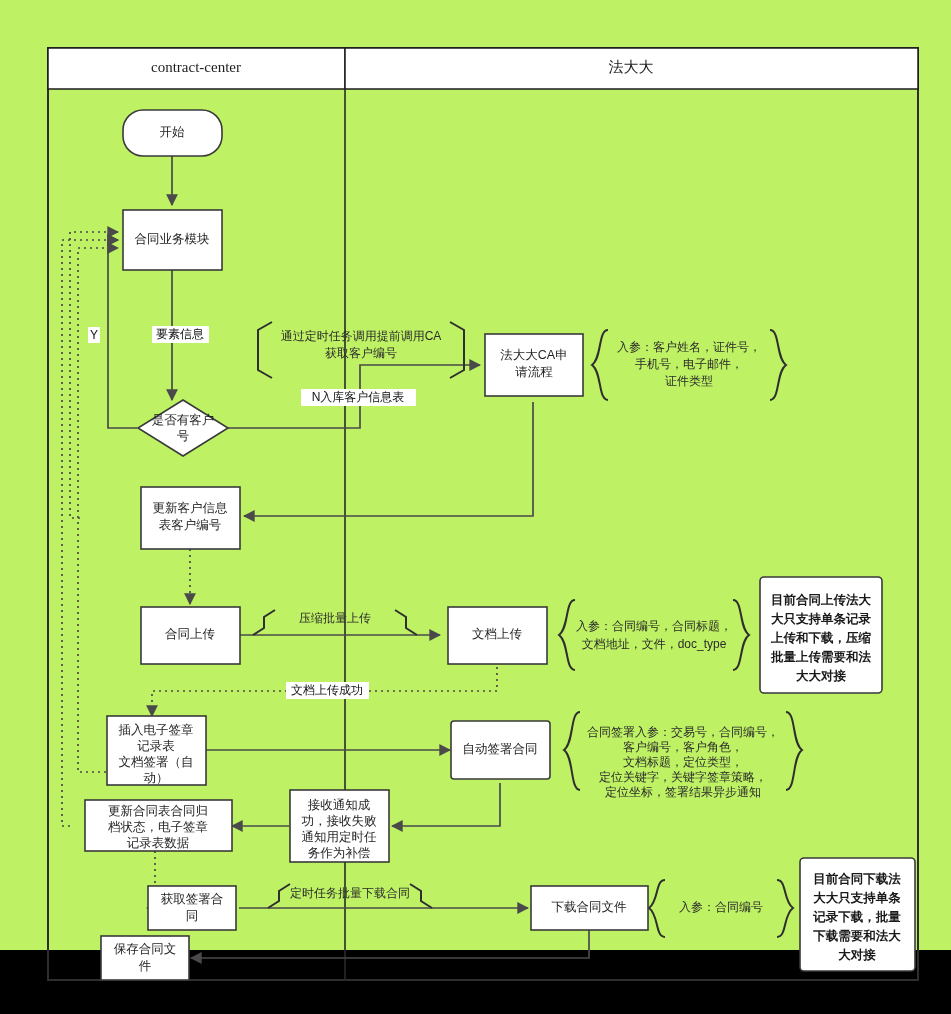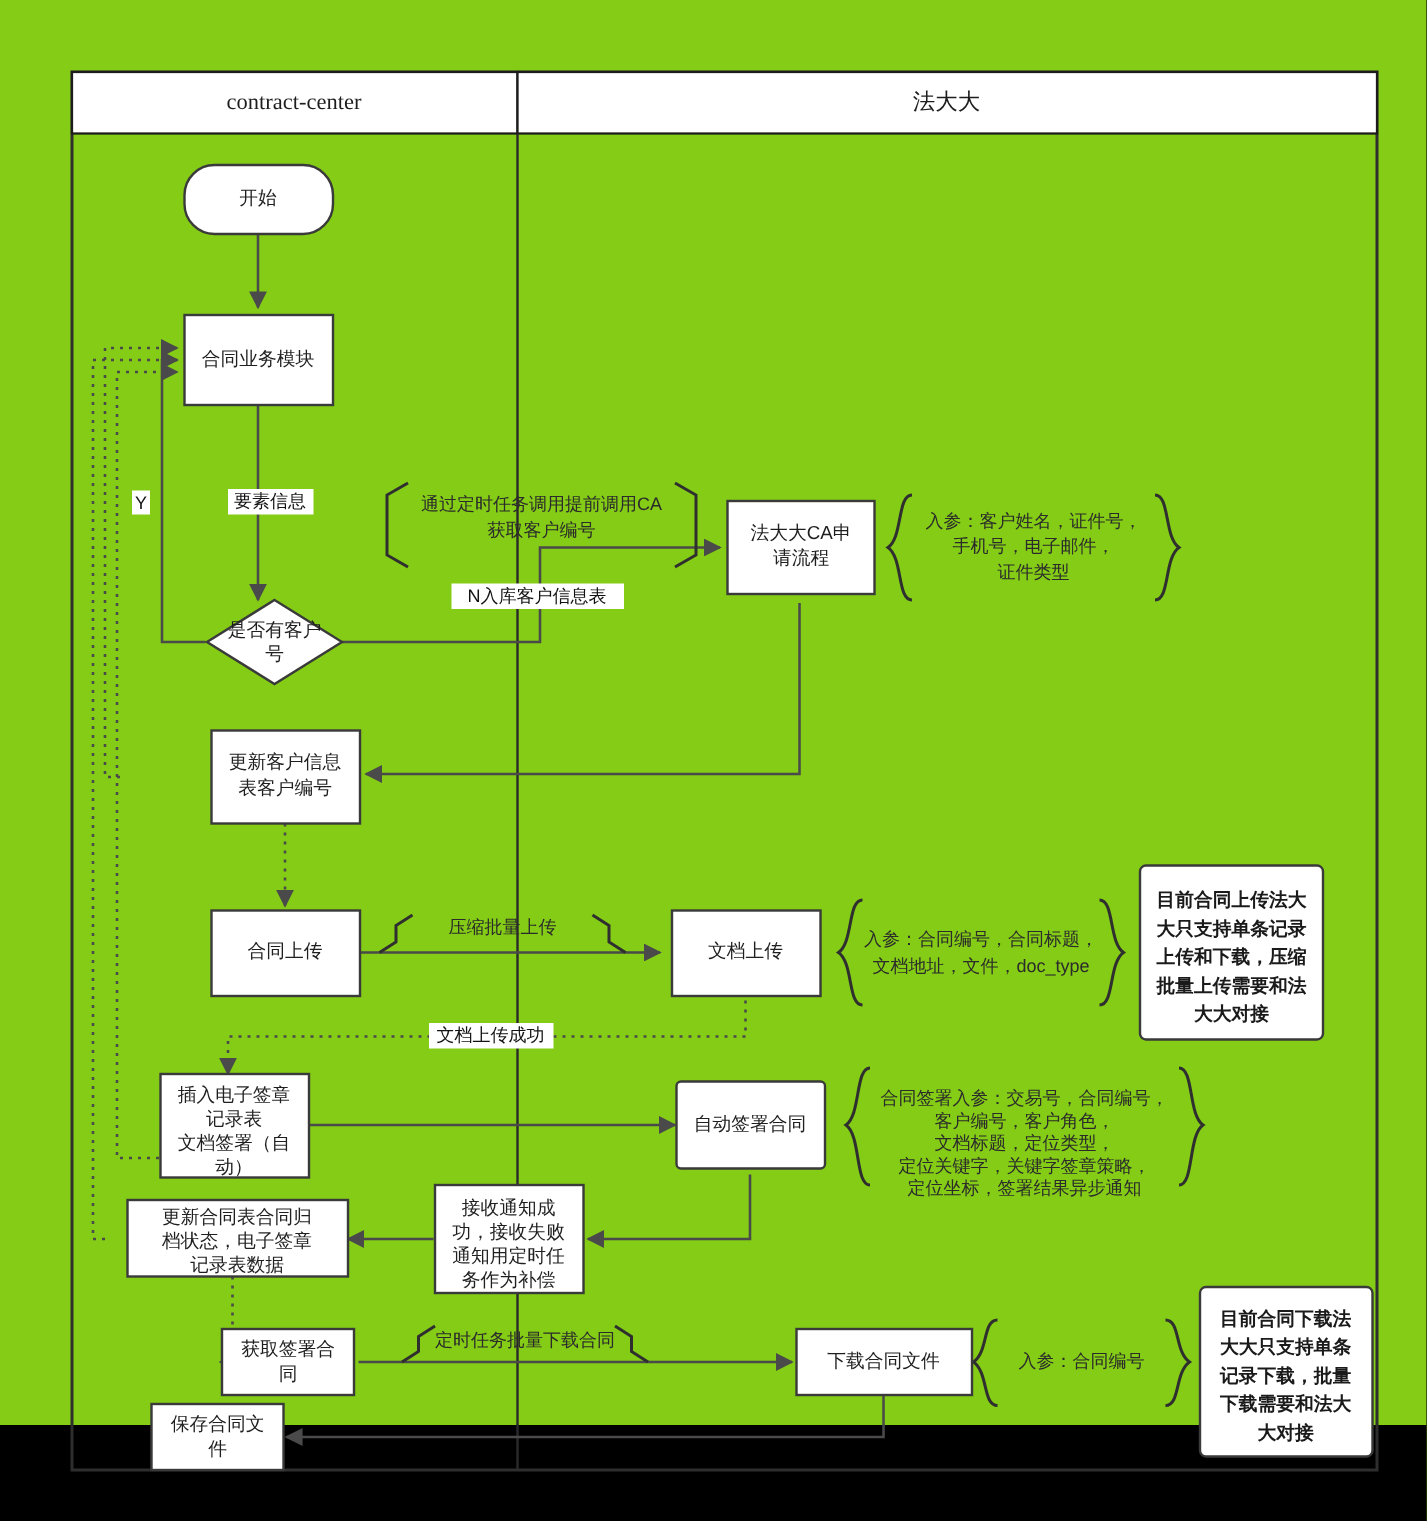--- a/index.html
+++ b/index.html
@@ -10,21 +10,21 @@
   body {
     width: 951px;
     height: 1014px;
     font-family: "Liberation Sans", "DejaVu Sans", sans-serif;
     overflow: hidden;
   }
   #diagram-root {
     position: relative;
     width: 951px;
     height: 950px;
-    background: #84cc16;
+    background: #bef264;
   }
   svg#flow {
     position: absolute;
     left: 0;
     top: 0;
     width: 951px;
     height: 1014px;
     display: block;
   }
   .node-box {

